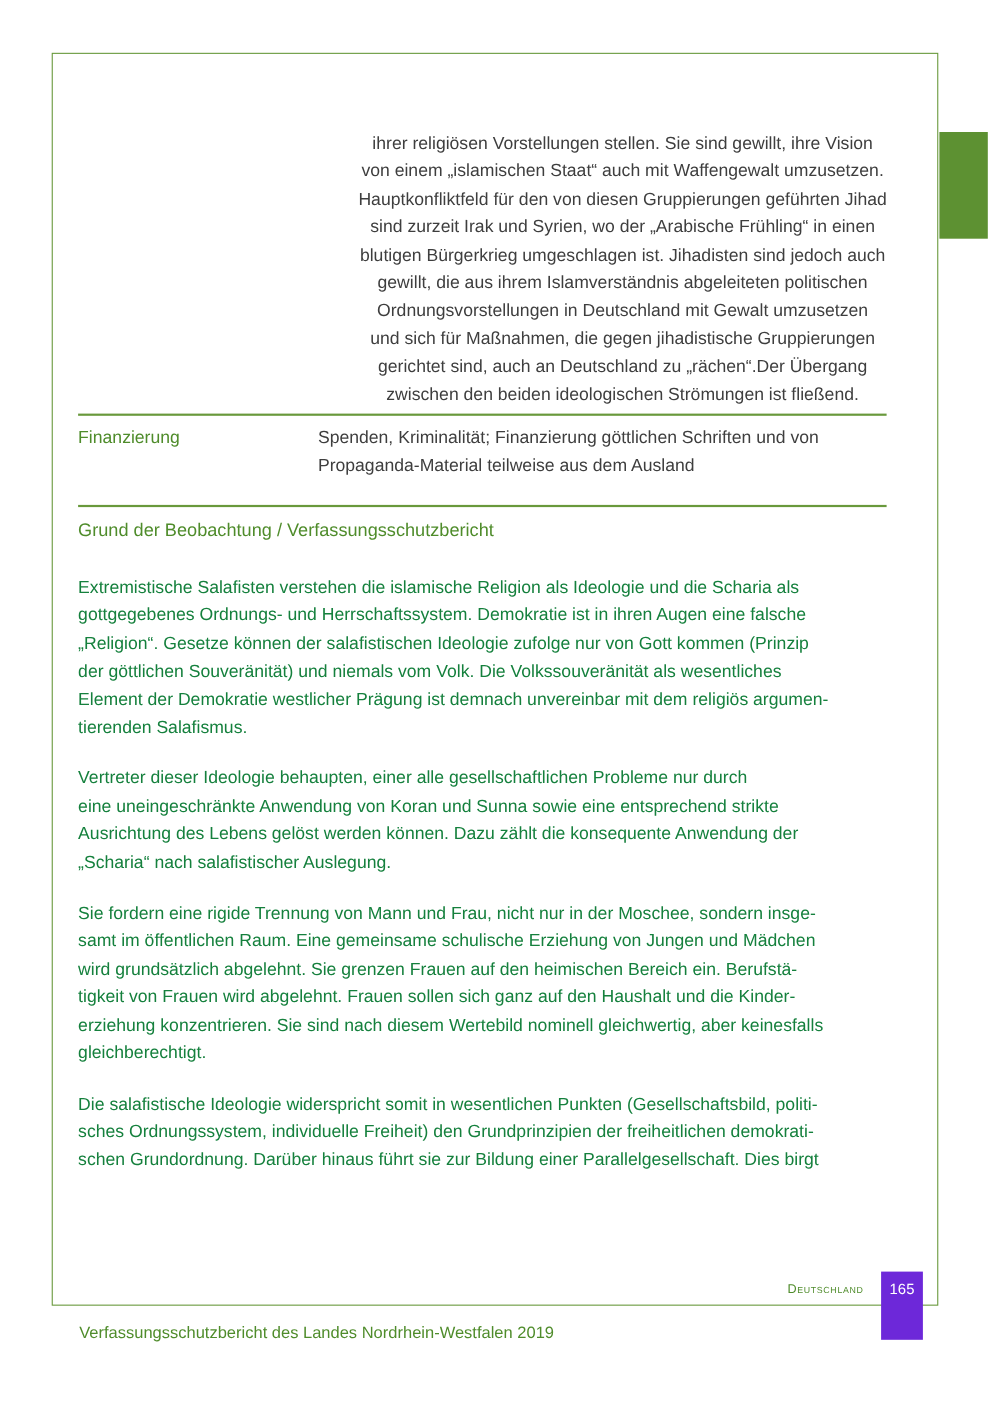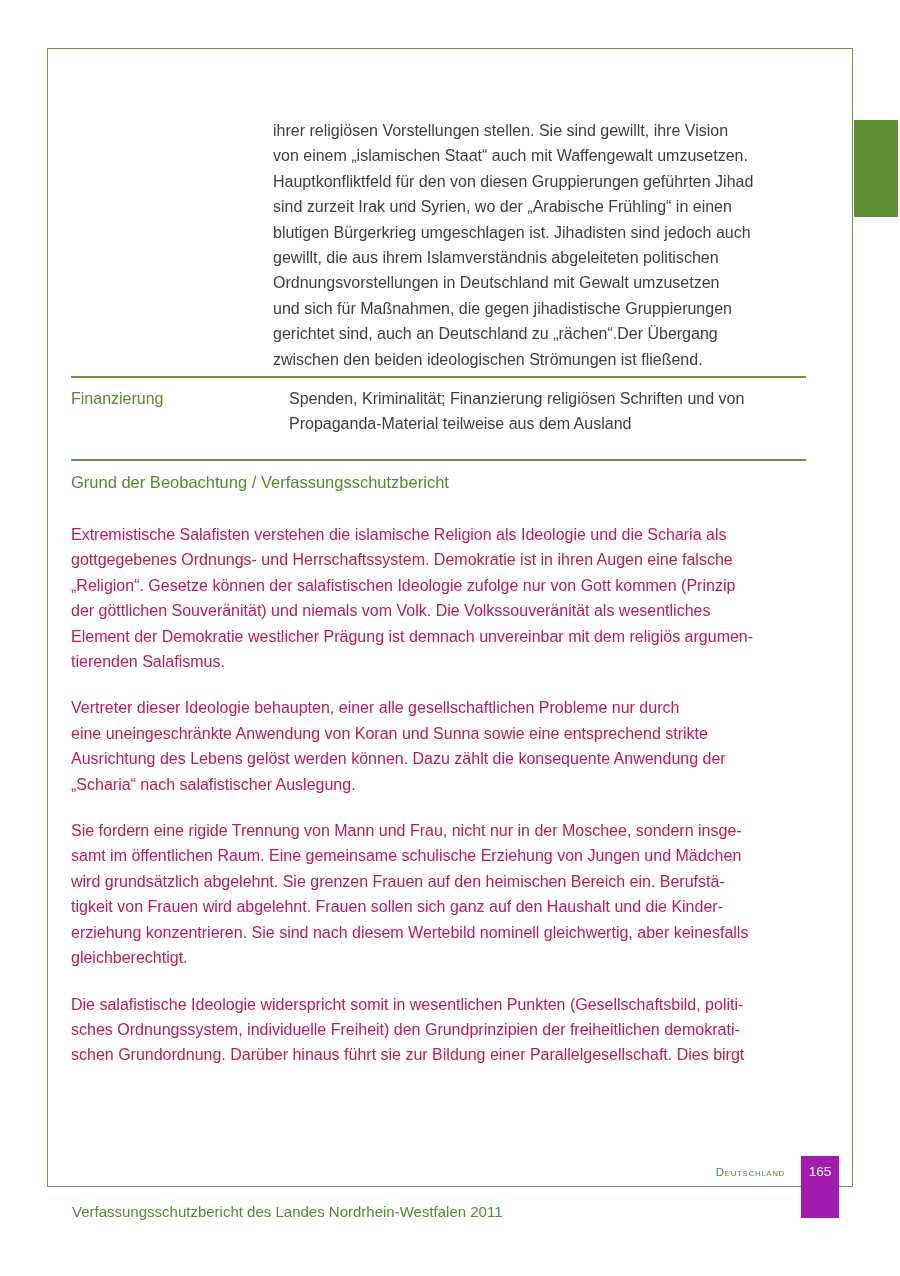--- a/index.html
+++ b/index.html
@@ -20,27 +20,28 @@
     position: absolute;
     left: 47px;
     top: 48px;
     width: 806px;
     height: 1139px;
     border: 1.5px solid #69993c;
     box-sizing: border-box;
   }
   .intro-text {
     position: absolute;
-    left: 225px;
+    left: 248px;
     top: 69px;
     width: 540px;
     font-size: 16px;
     line-height: 25.4px;
     white-space: pre;
     color: #3e3e3e;
+    text-align: center;
   }
   .rule {
     position: absolute;
     left: 23px;
     width: 735px;
     height: 2px;
     background: #69993c;
   }
   .rule-1 { top: 327px; }
   .rule-2 { top: 410px; }
@@ -76,21 +77,21 @@
     position: absolute;
     left: 23px;
     top: 473px;
     width: 760px;
   }
   .paragraphs p {
     margin: 0 0 21px 0;
     font-size: 16px;
     line-height: 25.4px;
     white-space: pre;
-    color: #be185d;
+    color: #15803d;
   }
   .chapter-tab {
     position: absolute;
     left: 854px;
     top: 120px;
     width: 44px;
     height: 97px;
     background: #5d9132;
   }
   .chapter-label {
@@ -103,21 +104,21 @@
     font-variant: small-caps;
     letter-spacing: 0.6px;
     color: #4f8c2b;
   }
   .page-number-box {
     position: absolute;
     left: 801px;
     top: 1156px;
     width: 38px;
     height: 62px;
-    background: #a21caf;
+    background: #6d28d9;
     text-align: center;
   }
   .page-number-box span {
     display: inline-block;
     margin-top: 8px;
     font-size: 13.5px;
     color: #ffffff;
   }
   .report-title {
     position: absolute;
@@ -142,21 +143,21 @@
 gewillt, die aus ihrem Islamverständnis abgeleiteten politischen
 Ordnungsvorstellungen in Deutschland mit Gewalt umzusetzen
 und sich für Maßnahmen, die gegen jihadistische Gruppierungen
 gerichtet sind, auch an Deutschland zu „rächen“.Der Übergang
 zwischen den beiden ideologischen Strömungen ist fließend.</div>
 
     <div class="rule rule-1"></div>
 
     <div class="fin-label">Finanzierung</div>
 
-    <div class="fin-value">Spenden, Kriminalität; Finanzierung religiösen Schriften und von
+    <div class="fin-value">Spenden, Kriminalität; Finanzierung göttlichen Schriften und von
 Propaganda-Material teilweise aus dem Ausland</div>
 
     <div class="rule rule-2"></div>
 
     <h2 class="section-heading">Grund der Beobachtung / Verfassungsschutzbericht</h2>
 
     <div class="paragraphs">
       <p>Extremistische Salafisten verstehen die islamische Religion als Ideologie und die Scharia als
 gottgegebenes Ordnungs- und Herrschaftssystem. Demokratie ist in ihren Augen eine falsche
 „Religion“. Gesetze können der salafistischen Ideologie zufolge nur von Gott kommen (Prinzip
@@ -181,15 +182,15 @@
   </div>
 
   <div class="chapter-tab"></div>
 
   <div class="chapter-label">Deutschland</div>
 
   <div class="page-number-box">
     <span>165</span>
   </div>
 
-  <div class="report-title">Verfassungsschutzbericht des Landes Nordrhein-Westfalen 2011</div>
+  <div class="report-title">Verfassungsschutzbericht des Landes Nordrhein-Westfalen 2019</div>
 
 </div>
 
 </body></html>

